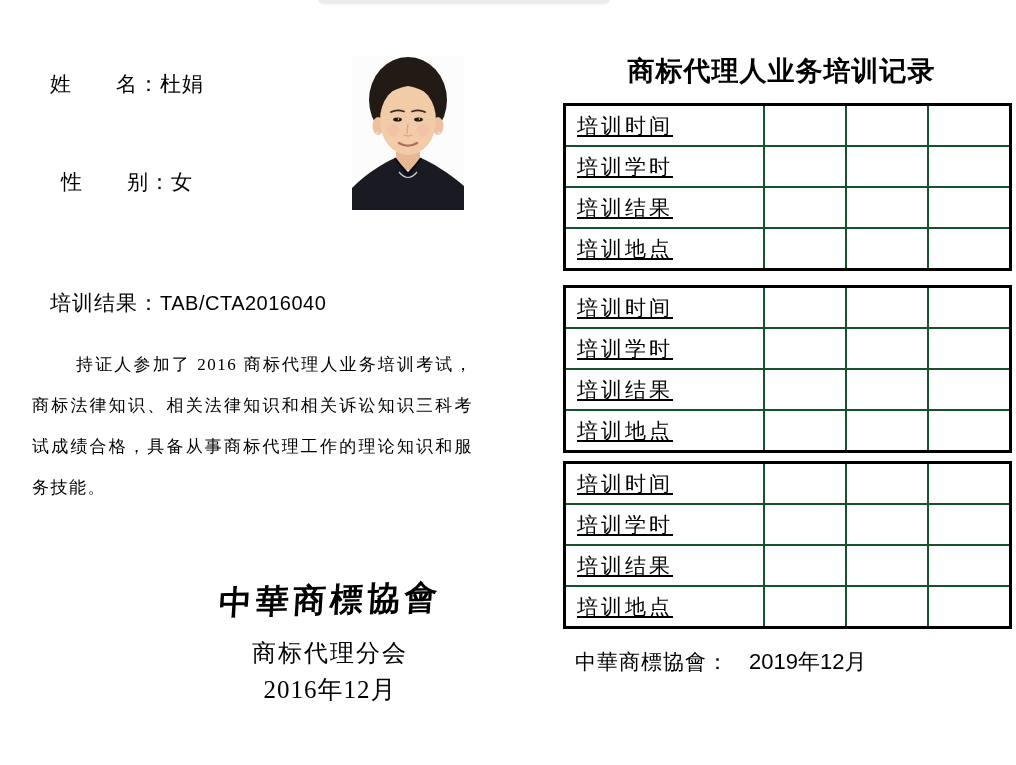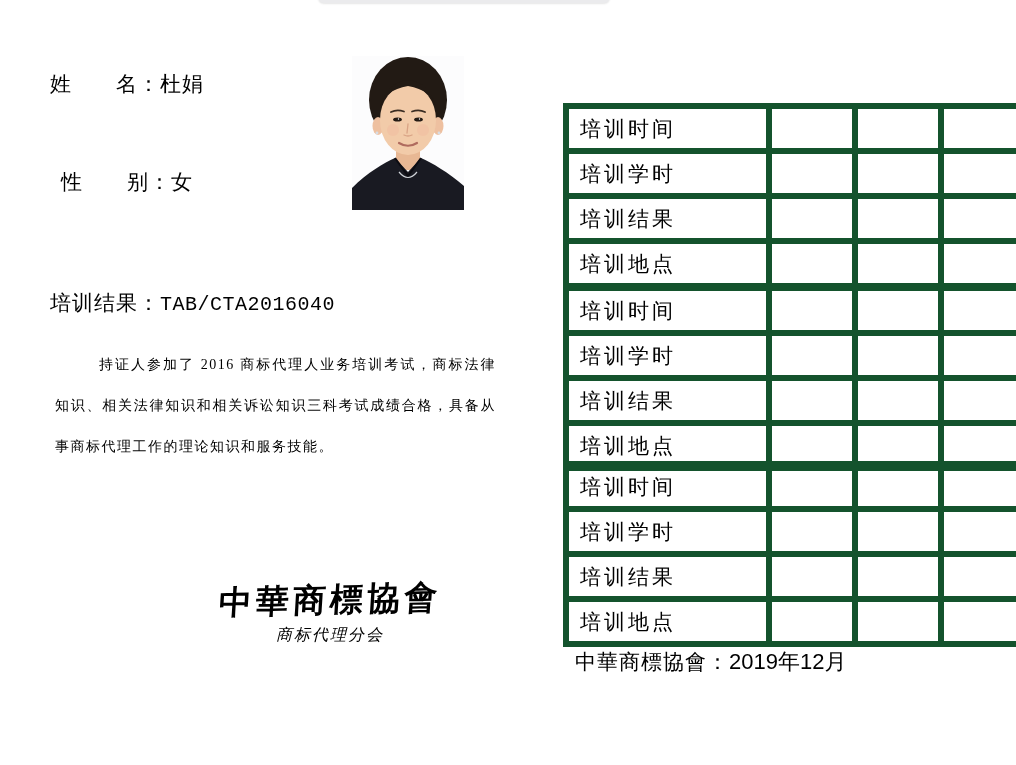--- a/index.html
+++ b/index.html
@@ -22,51 +22,51 @@
     border-radius: 7px;
     box-shadow: 0 1px 2px rgba(0,0,0,0.10);
   }
 
   
   .field-row { position: absolute; left: 50px; font-size: 21px; letter-spacing: 1px; white-space: nowrap; }
   .row-name   { top: 50px; margin-top: 20px; }
   .row-gender { top: 168px; margin-left: 11px; }
   .row-certno { top: 289px; }
   .field-value-latin {
-    font-family: Liberation Mono, monospace;
+    font-family: Liberation Sans, sans-serif;
     font-size: 20px; letter-spacing: 0.5px;
   }
 
   .id-photo {
     position: absolute;
     left: 352px; top: 56px;
     width: 112px; height: 154px;
   }
   .id-photo svg { display: block; width: 100%; height: 100%; }
 
   .description {
     position: absolute;
-    left: 55px; top: 344px;
+    left: 32px; top: 344px;
     width: 441px;
-    font-size: 14px;
+    font-size: 17px;
     line-height: 41px;
     letter-spacing: 1.5px;
     text-align: justify;
     text-indent: 44px;
   }
 
   .seal-block { position: absolute; left: 205px; top: 578px; width: 250px; text-align: center; }
   .seal-script {
     font-size: 33px;
     font-weight: 700;
     letter-spacing: 4px;
     transform: skewX(-5deg) rotate(-1.5deg);
     white-space: nowrap;
   }
-  .seal-branch { margin-top: 2px; font-size: 16px; letter-spacing: 2px; font-style: italic; }
+  .seal-branch { margin-top: 14px; font-size: 24px; letter-spacing: 2px; }
   .seal-date   { margin-top: 4px; font-size: 25px; letter-spacing: 1px; }
 
   
   .record-title {
     position: absolute;
     left: 563px; top: 53px;
     width: 437px;
     text-align: center;
     font-family: "Liberation Sans", "DejaVu Sans", sans-serif;
     font-weight: 700;
@@ -79,23 +79,24 @@
   .training-table {
     position: absolute; left: 0;
     width: 437px;
     border-collapse: collapse;
     table-layout: fixed;
   }
   .training-table:nth-of-type(1) { top: 103px; }
   .training-table:nth-of-type(2) { top: 285px; }
   .training-table:nth-of-type(3) { top: 461px; }
   .training-table td {
-    border: 6px solid #14532d;
+    border: 2px solid #14532d;
     height: 39px;
     padding: 0;
+    text-decoration: underline;
   }
   .training-table { border: 3px solid #000000; }
   .training-table td.label-cell {
     width: 186px;
     font-size: 21px;
     letter-spacing: 3px;
     padding-left: 11px;
     vertical-align: middle;
   }
   .training-table td.empty-cell { width: 80px; }
@@ -104,20 +105,21 @@
     position: absolute;
     left: 575px; top: 647px;
     font-size: 21px;
     letter-spacing: 1px;
     white-space: nowrap;
   }
   .validity-row .validity-value {
     font-family: "Liberation Sans", "DejaVu Sans", sans-serif;
     font-size: 22px;
     letter-spacing: 0;
+    margin-left: 20px;
   }
 </style>
 </head>
 <body>
 
 <div class="page">
 
   <div class="top-bar-remnant"></div>
 
   <div class="field-row row-name">
@@ -169,22 +171,24 @@
 
   <div class="field-row row-certno">
     <span>培训结果：</span><span class="field-value-latin">TAB/CTA2016040</span>
   </div>
 
   <div class="description">持证人参加了 2016 商标代理人业务培训考试，商标法律知识、相关法律知识和相关诉讼知识三科考试成绩合格，具备从事商标代理工作的理论知识和服务技能。</div>
 
   <div class="seal-block">
     <div class="seal-script">中華商標協會</div>
     <div class="seal-branch">商标代理分会</div>
-  </div>
-
+    <div class="seal-date">2016年12月</div>
+  </div>
+
+  <div class="record-title">商标代理人业务培训记录</div>
 
   <div class="tables-host">
       <table class="training-table">
         <tbody>
           <tr>
             <td class="label-cell">培训时间</td>
             <td class="empty-cell"></td>
             <td class="empty-cell"></td>
             <td class="empty-cell"></td>
           </tr>

